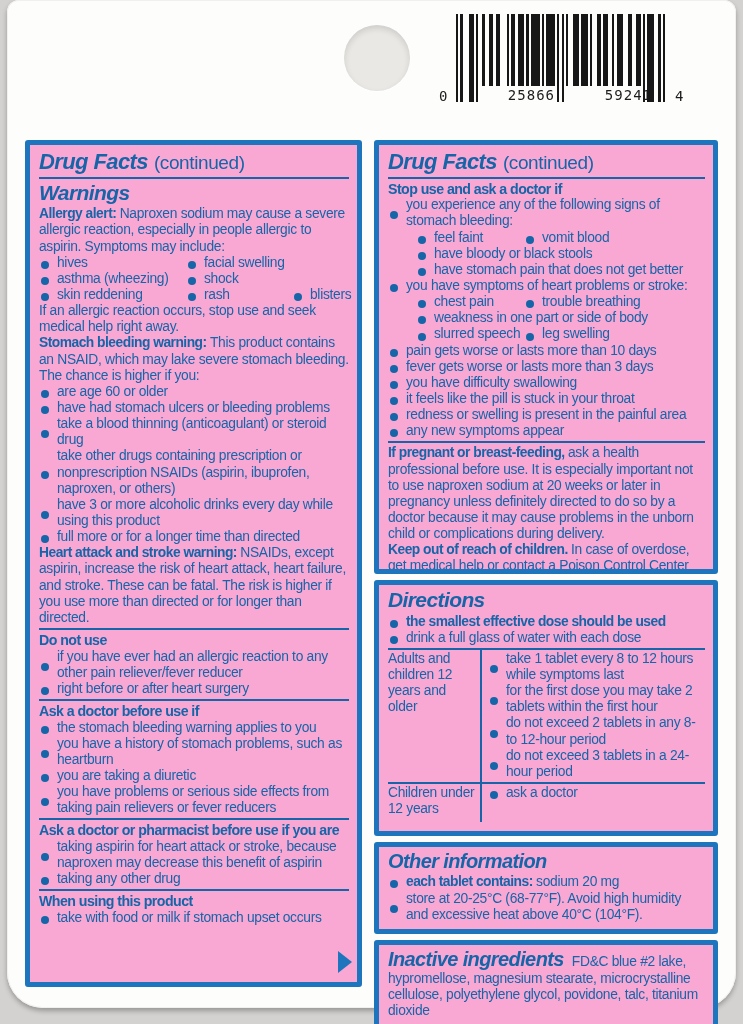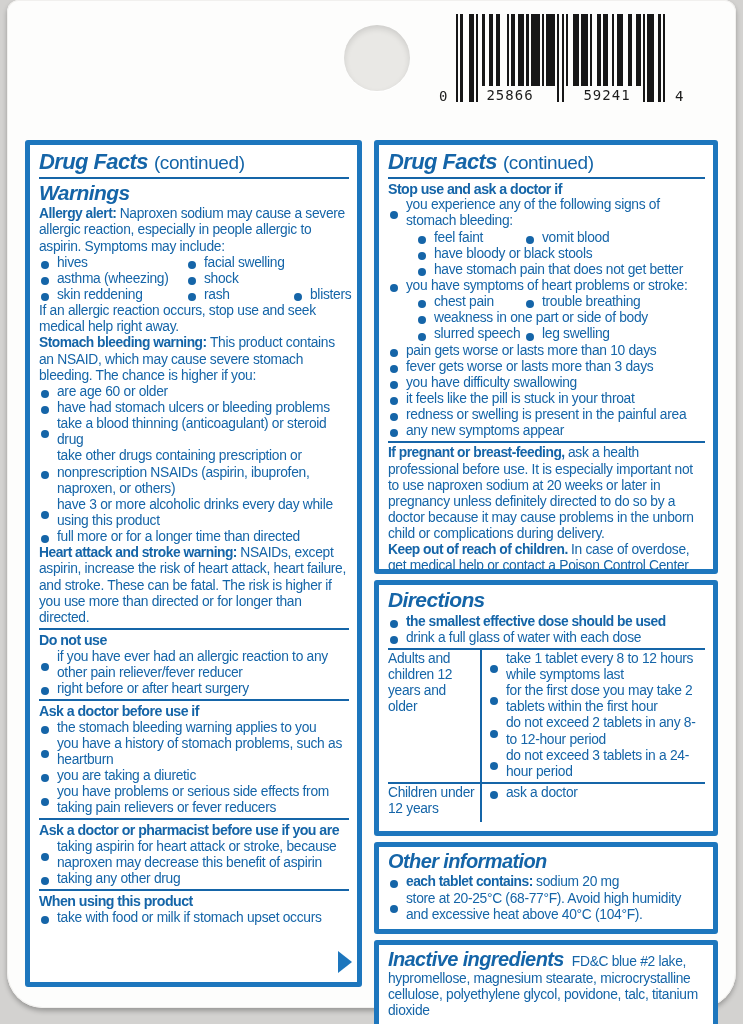--- a/index.html
+++ b/index.html
@@ -25,24 +25,24 @@
   .hole{
     position:absolute;left:344px;top:25px;width:66px;height:66px;border-radius:50%;
     background:#e9e8e5;box-shadow:inset 0 3px 6px rgba(0,0,0,.12), 0 1px 0 #fff;
   }
   .barcode{position:absolute;left:456px;top:14px;width:212px;height:92px}
   .bar{position:absolute;top:0;background:#171717}
   .bc-digit,.bc-group{
     position:absolute;color:#1c1c1c;font-family:"DejaVu Sans Mono", monospace;
     font-size:14px;letter-spacing:1px;
   }
-  .bc-group{width:90px;text-align:center;top:73px}
+  .bc-group{width:90px;text-align:right;top:73px}
 
   .box{
-    background:#ffffff;border:5px solid var(--bb);border-radius:3px;
+    background:#f9a8d4;border:5px solid var(--bb);border-radius:3px;
     padding:3px 8px 6px 9px;overflow:hidden;
   }
   .left-box{position:absolute;left:25px;top:140px;width:337px;height:847px}
   .right-col{position:absolute;left:374px;top:140px;width:344px;display:flex;flex-direction:column;gap:6px}
   .boxA{height:434px}
   .boxB{height:256px}
 
   .titlebar{white-space:nowrap;margin-top:1px}
   .df{font-weight:bold;font-style:italic;font-size:22px;letter-spacing:-0.6px}
   .cont{font-size:19px;margin-left:6px;letter-spacing:-0.4px}
@@ -162,21 +162,21 @@
         <span class="t">rash</span>
       </div>
     <div class="b w3">
         <span class="dot"></span>
         <span class="t">blisters</span>
       </div>
   </div>
 
   <p class="para">If an allergic reaction occurs, stop use and seek medical help right away.</p>
 
-  <p class="para"><b class="lead">Stomach bleeding warning: </b><span>This product contains an NSAID, which may cause severe stomach bleeding.  The chance is higher if you:</span></p>
+  <p class="para"><b class="lead">Stomach bleeding warning: </b><span>This product contains an NSAID, which may lake severe stomach bleeding.  The chance is higher if you:</span></p>
 
   <div class="b">
       <span class="dot"></span>
       <span class="t">are age 60 or older</span>
     </div>
   <div class="b">
       <span class="dot"></span>
       <span class="t">have had stomach ulcers or bleeding problems</span>
     </div>
   <div class="b">

